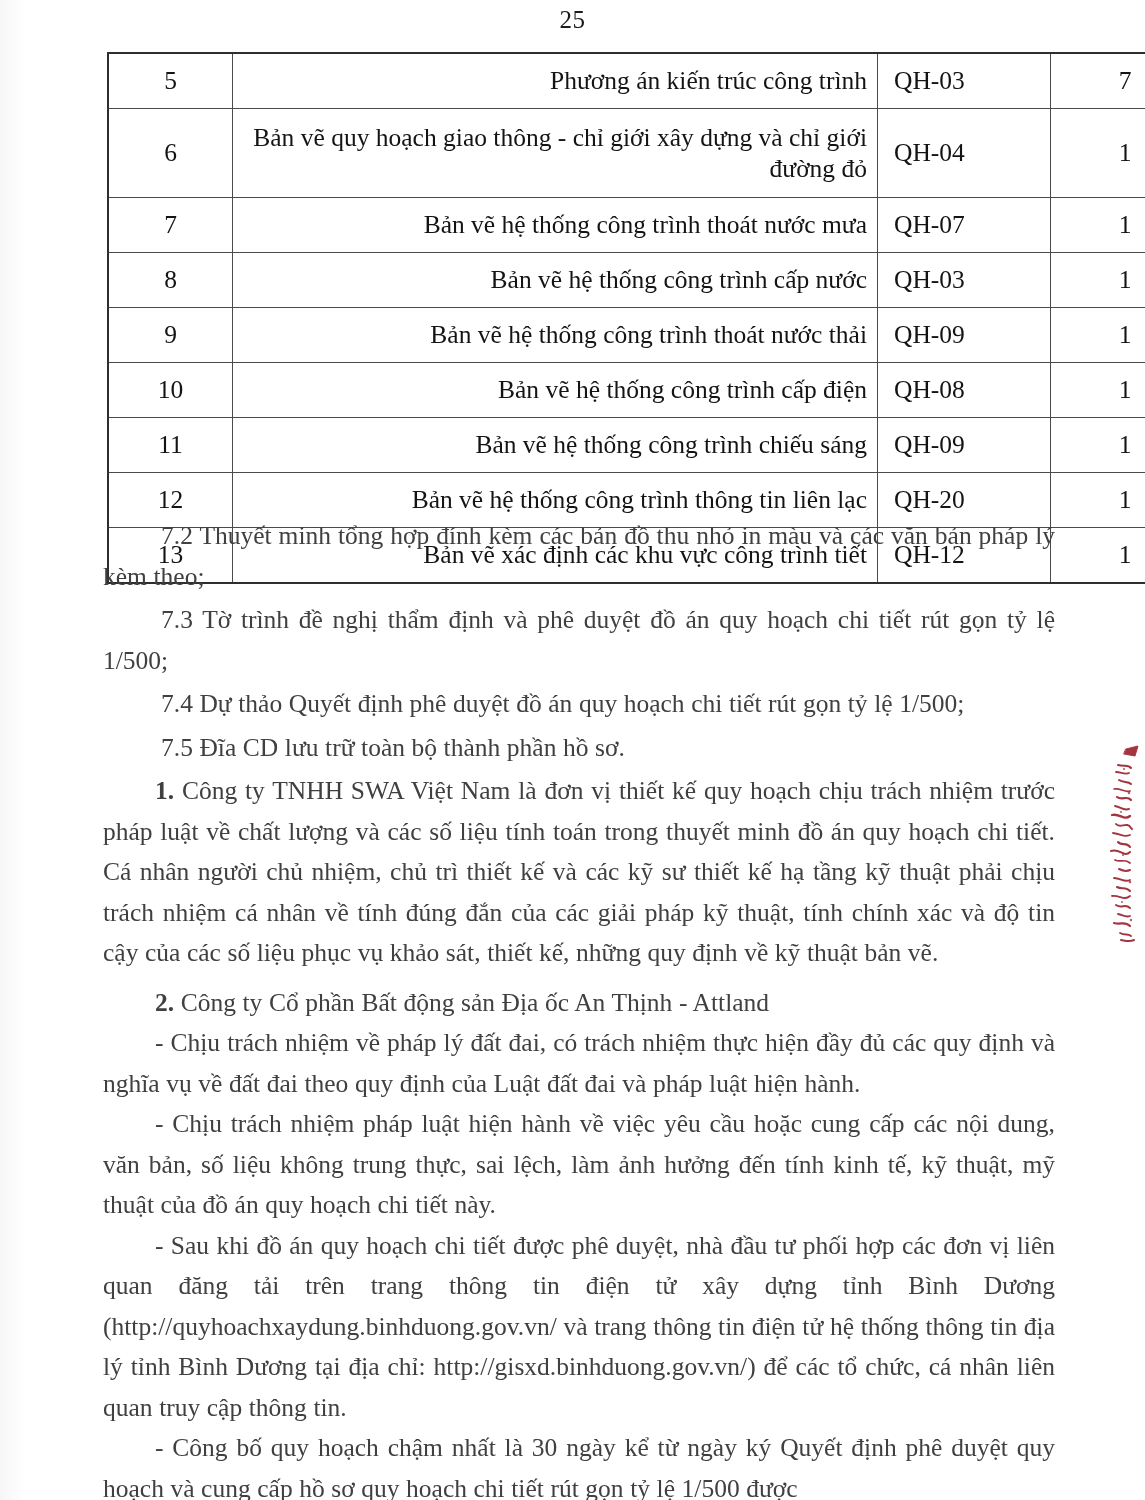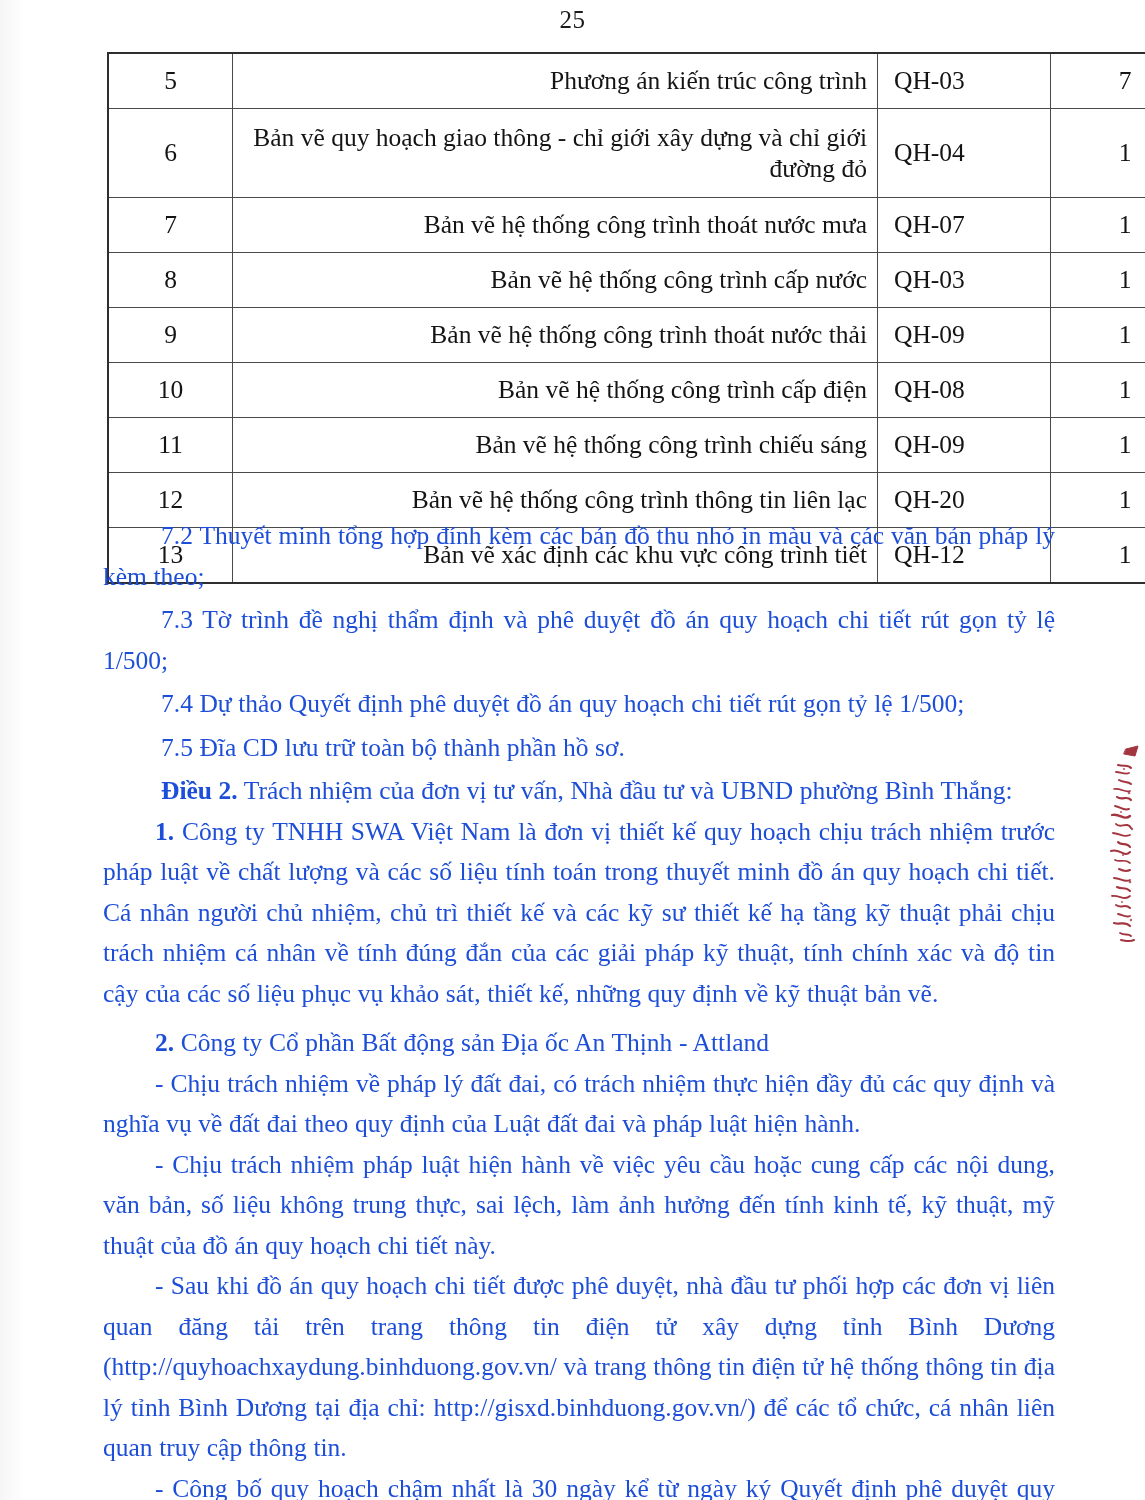--- a/index.html
+++ b/index.html
@@ -69,21 +69,21 @@
     top: 516px;
     width: 952px;
   }
   .para {
     font-size: 25.5px;
     line-height: 40.5px;
     text-align: justify;
     text-justify: inter-word;
     margin: 0 0 0 0;
     text-indent: 58px;
-    color: #1d4ed8;
+    color: #404040;
     word-spacing: 0.2px;
   }
   .para.tight { text-indent: 52px; }
   .para b { font-weight: bold; }
 
   
   .gap-sm { height: 3px; }
   .gap-md { height: 9px; }
 
   
@@ -177,21 +177,20 @@
 
   <p class="para">7.3 Tờ trình đề nghị thẩm định và phê duyệt đồ án quy hoạch chi tiết rút gọn tỷ lệ 1/500;</p>
   <div class="gap-sm"></div>
 
   <p class="para">7.4 Dự thảo Quyết định phê duyệt đồ án quy hoạch chi tiết rút gọn tỷ lệ 1/500;</p>
   <div class="gap-sm"></div>
 
   <p class="para">7.5 Đĩa CD lưu trữ toàn bộ thành phần hồ sơ.</p>
   <div class="gap-sm"></div>
 
-  <p class="para"><b>Điều 2.</b><span> Trách nhiệm của đơn vị tư vấn, Nhà đầu tư và UBND phường Bình Thắng:</span></p>
 
   <p class="para tight"><b>1.</b><span> Công ty TNHH SWA Việt Nam là đơn vị thiết kế quy hoạch chịu trách nhiệm trước pháp luật về chất lượng và các số liệu tính toán trong thuyết minh đồ án quy hoạch chi tiết. Cá nhân người chủ nhiệm, chủ trì thiết kế và các kỹ sư thiết kế hạ tầng kỹ thuật phải chịu trách nhiệm cá nhân về tính đúng đắn của các giải pháp kỹ thuật, tính chính xác và độ tin cậy của các số liệu phục vụ khảo sát, thiết kế, những quy định về kỹ thuật bản vẽ.</span></p>
 
   <div class="gap-md"></div>
 
   <p class="para tight"><b>2.</b><span> Công ty Cổ phần Bất động sản Địa ốc An Thịnh - Attland</span></p>
 
   <p class="para tight">- Chịu trách nhiệm về pháp lý đất đai, có trách nhiệm thực hiện đầy đủ các quy định và nghĩa vụ về đất đai theo quy định của Luật đất đai và pháp luật hiện hành.</p>
 
   <p class="para tight">- Chịu trách nhiệm pháp luật hiện hành về việc yêu cầu hoặc cung cấp các nội dung, văn bản, số liệu không trung thực, sai lệch, làm ảnh hưởng đến tính kinh tế, kỹ thuật, mỹ thuật của đồ án quy hoạch chi tiết này.</p>

